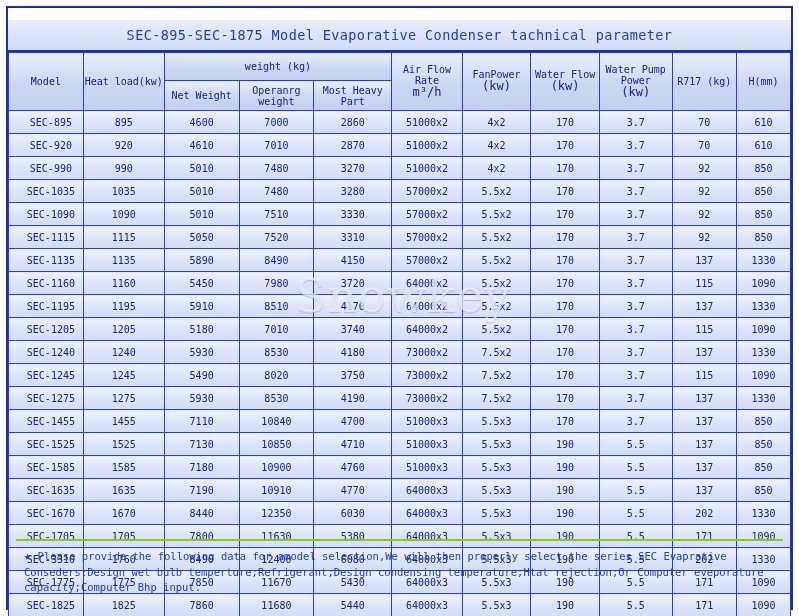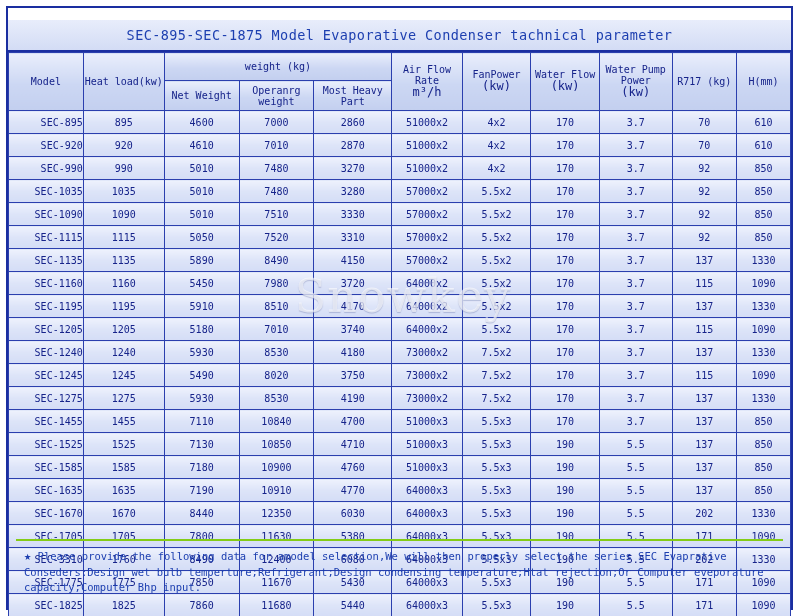--- a/index.html
+++ b/index.html
@@ -57,21 +57,21 @@
     font-weight: normal;
     font-size: 10px;
     height: 22px;
   }
   thead th.tall { height: 58px; }
   tbody td {
     height: 23px;
     background: linear-gradient(to bottom, #eef2fd 0%, #dde4f8 50%, #d4ddf6 100%);
   }
   tbody td.model {
-    text-align: right;
+    text-align: center;
     padding-left: 10px;
   }
   .sub { font-size: 12px; }
   .note {
     position: absolute;
     left: 8px; right: 8px;
     bottom: 6px;
     padding: 6px 8px 6px 8px;
     border-top: 2px solid #84cc16;
     color: #1d3fb0;

